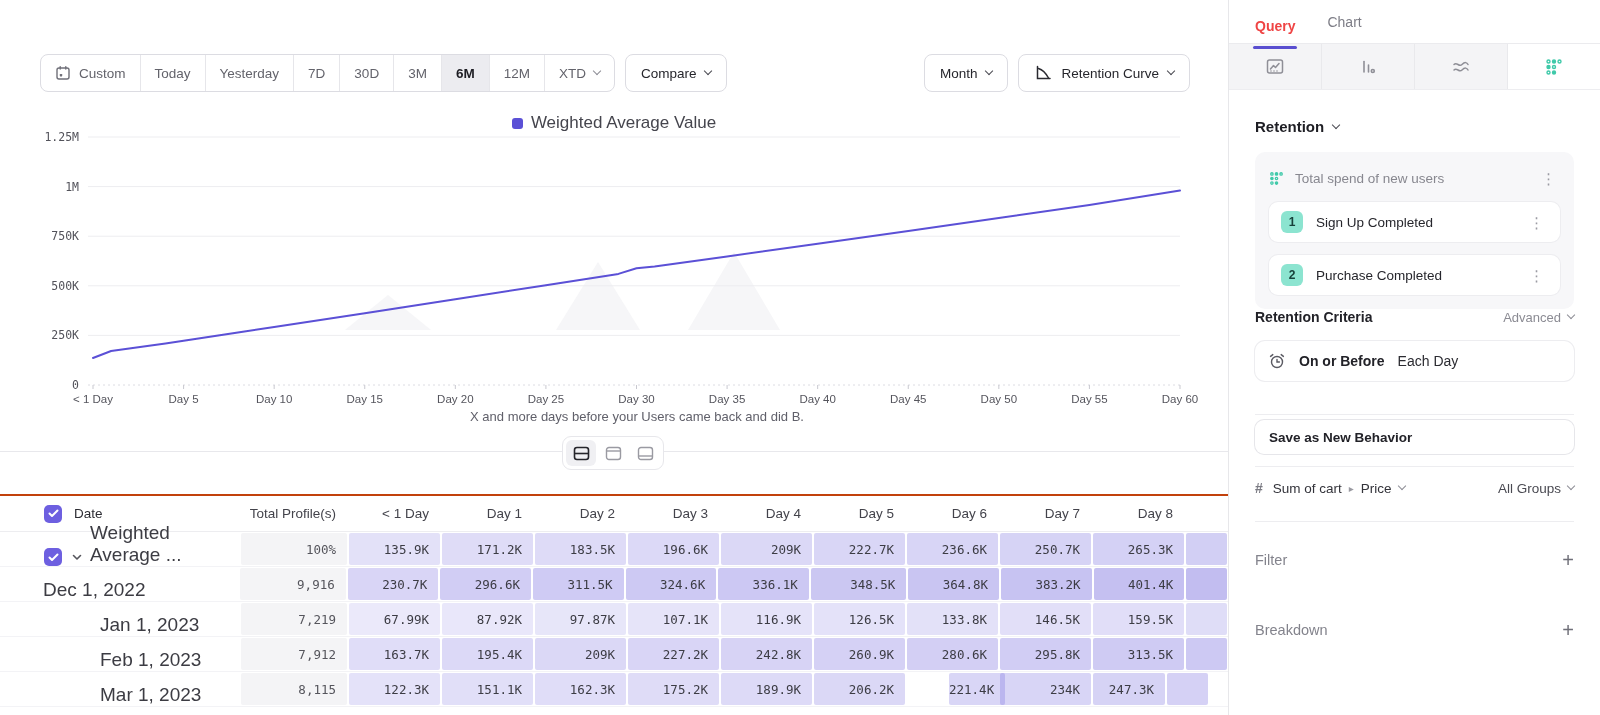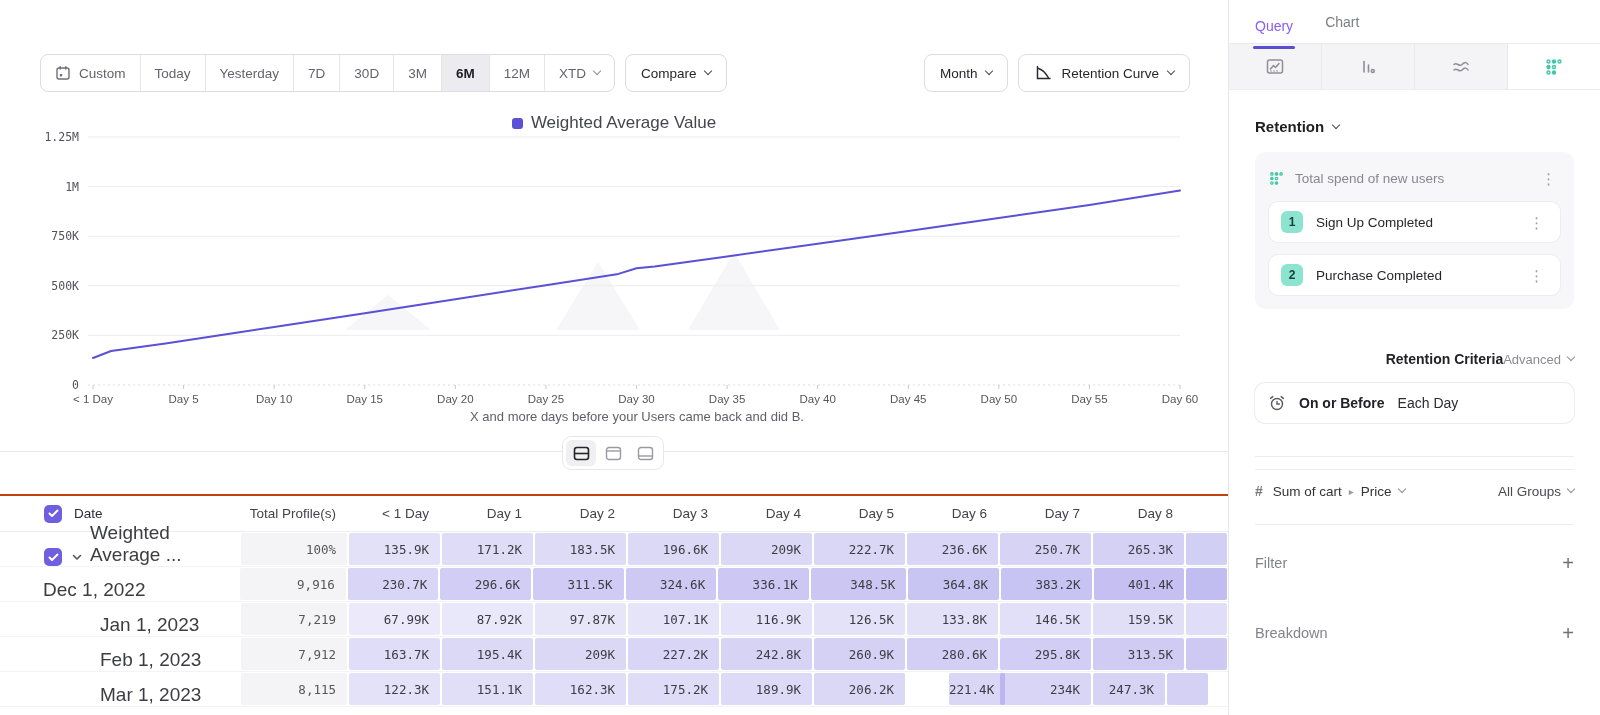--- a/index.html
+++ b/index.html
@@ -41,34 +41,34 @@
   .cell { display:flex; }
   .cbg { margin:1px; flex:1; display:flex; align-items:center; justify-content:flex-end; padding-right:11px; border-radius:2px;
          font-family:"DejaVu Sans Mono", monospace; font-size:12.5px; color:#3c3c44; }
   .checkbox { width:18px; height:18px; border-radius:5px; background:#6d5fe0; display:flex; align-items:center; justify-content:center; flex:0 0 auto; cursor:pointer; }
   .row-caret { color:#55555c; margin:0 8px 0 10px; cursor:pointer; }
 
   
   .sidebar { position:absolute; left:1228px; top:0; width:372px; height:715px; border-left:1px solid #e7e7ea; background:#fff; }
   .tabs { height:44px; display:flex; align-items:center; padding-left:26px; gap:32px; border-bottom:1px solid #ebebee; }
   .tab { font-size:14px; color:#7d7d86; height:44px; display:flex; align-items:center; position:relative; cursor:pointer; }
-  .tab.active { color:#8b5cf6; font-weight:400;margin-top:9px; }
+  .tab.active { color:#ef4444; font-weight:700;margin-top:9px; }
   .tab.active::after { content:""; position:absolute; left:-2px; right:-2px; bottom:-1px; height:3px; background:#5a4fd0; border-radius:3px; }
   .tool-row { height:46px; display:flex; border-bottom:1px solid #ededf0; }
   .tool { flex:1; display:flex; align-items:center; justify-content:center; background:#f4f4f6; border-right:1px solid #e9e9ec; cursor:pointer; color:#8f8f97; }
   .tool.active { background:#fff; border-right:none; color:#3fc9a9; }
   .sb-content { padding:0 26px; }
   .sb-heading { margin-top:28px; display:flex; align-items:center; gap:9px; font-size:15px; font-weight:700; color:#1e1e24; cursor:pointer; }
   .behavior-group { margin-top:17px; background:#f7f7f9; border-radius:10px; padding:14px; }
   .bg-header { display:flex; align-items:center; gap:11px; height:24px; margin-bottom:12px; font-size:13.5px; color:#87878f; }
   .kebab { margin-left:auto; color:#9b9ba3; font-size:15px; line-height:1; cursor:pointer; padding:2px 4px; }
   .step-card { background:#fff; border-radius:9px; height:40px; display:flex; align-items:center; padding:0 12px; margin-bottom:13px; box-shadow:0 0 0 1px #ededf0; font-size:13.5px; color:#26262c; cursor:pointer; }
   .step-card:last-child { margin-bottom:0; }
   .step-badge { width:22px; height:22px; border-radius:6px; background:#8ce4d0; color:#17413a; font-size:12px; font-weight:700; display:flex; align-items:center; justify-content:center; margin-right:13px; }
-  .criteria-row { margin-top:42px; display:flex; align-items:center; justify-content:flex-end; }
+  .criteria-row { display:flex; align-items:center; justify-content:space-between; }
   .criteria-label { font-size:14px; font-weight:700; color:#222228; }
   .advanced { display:flex; align-items:center; gap:7px; font-size:13px; color:#8b8b93; cursor:pointer; }
   .timing-card { margin-top:16px; background:#fff; box-shadow:0 0 0 1px #ededf0; border-radius:10px; height:40px; display:flex; align-items:center; padding:0 13px; gap:13px; cursor:pointer; }
   .timing-bold { font-size:14px; font-weight:700; color:#222228; }
   .timing-rest { font-size:14px; color:#2b2b31; }
   .sb-divider { border-top:1px solid #ededf0; }
   .save-btn { margin-top:5px; height:34px; box-shadow:0 0 0 1px #e6e6ea; border-radius:9px; display:flex; align-items:center; padding:0 14px; font-size:13.5px; font-weight:600; color:#222228; background:#fff; cursor:pointer; }
   .measure-row { margin-top:8px; height:26px; display:flex; align-items:center; gap:10px; font-size:13.5px; color:#33333a; }
   .hash { color:#7b7b83; font-weight:600; font-size:14px; }
   .mini-caret { color:#9a9aa1; font-size:10px; }
@@ -539,20 +539,21 @@
               <path d="M2.6 4.4 L4.8 2.6"></path>
               <path d="M15.4 4.4 L13.2 2.6"></path>
           </svg>
         </span>
         <span class="timing-bold">On or Before</span>
         <span class="timing-rest">Each Day</span>
       </div>
 
       <div class="sb-divider d1"></div>
 
+      <div class="save-btn">Save as New Behavior</div>
 
       <div class="sb-divider d2"></div>
 
       <div class="measure-row">
         <span class="hash">#</span>
         <span class="prop">
           <span>Sum of cart</span>
           <span class="mini-caret">▸</span>
           <span>Price</span>
           <span class="chev gray"></span>

